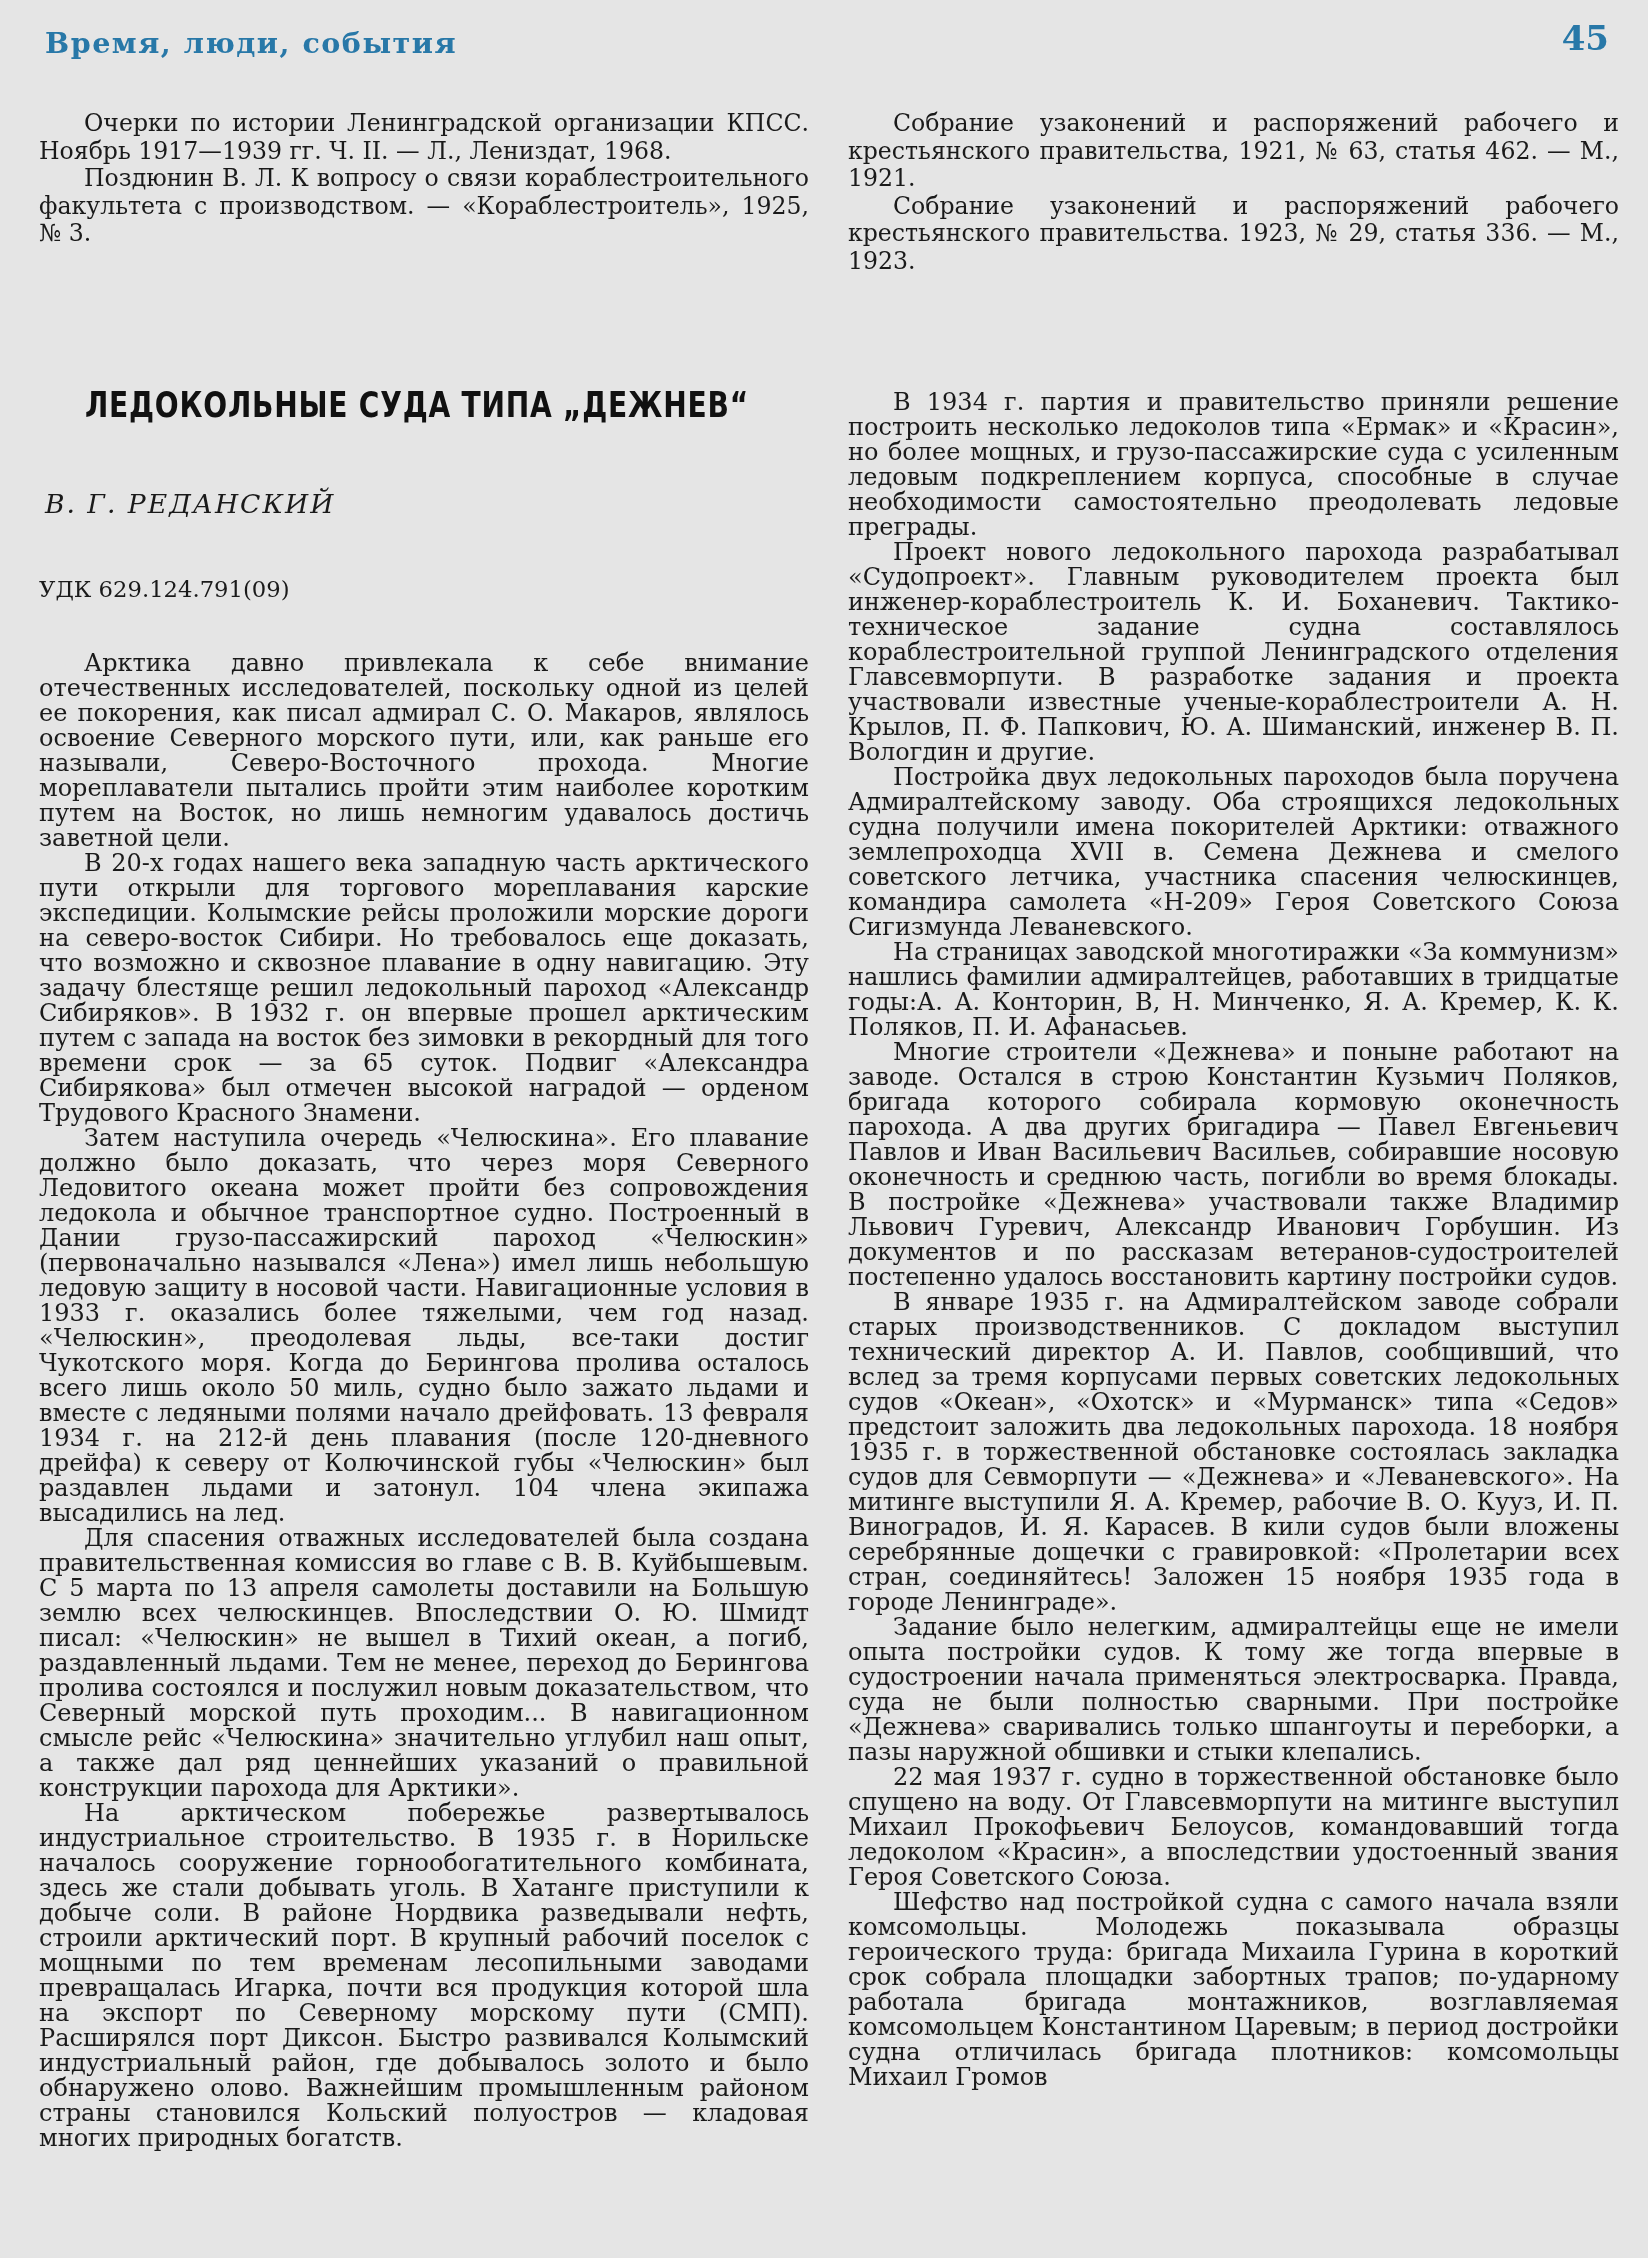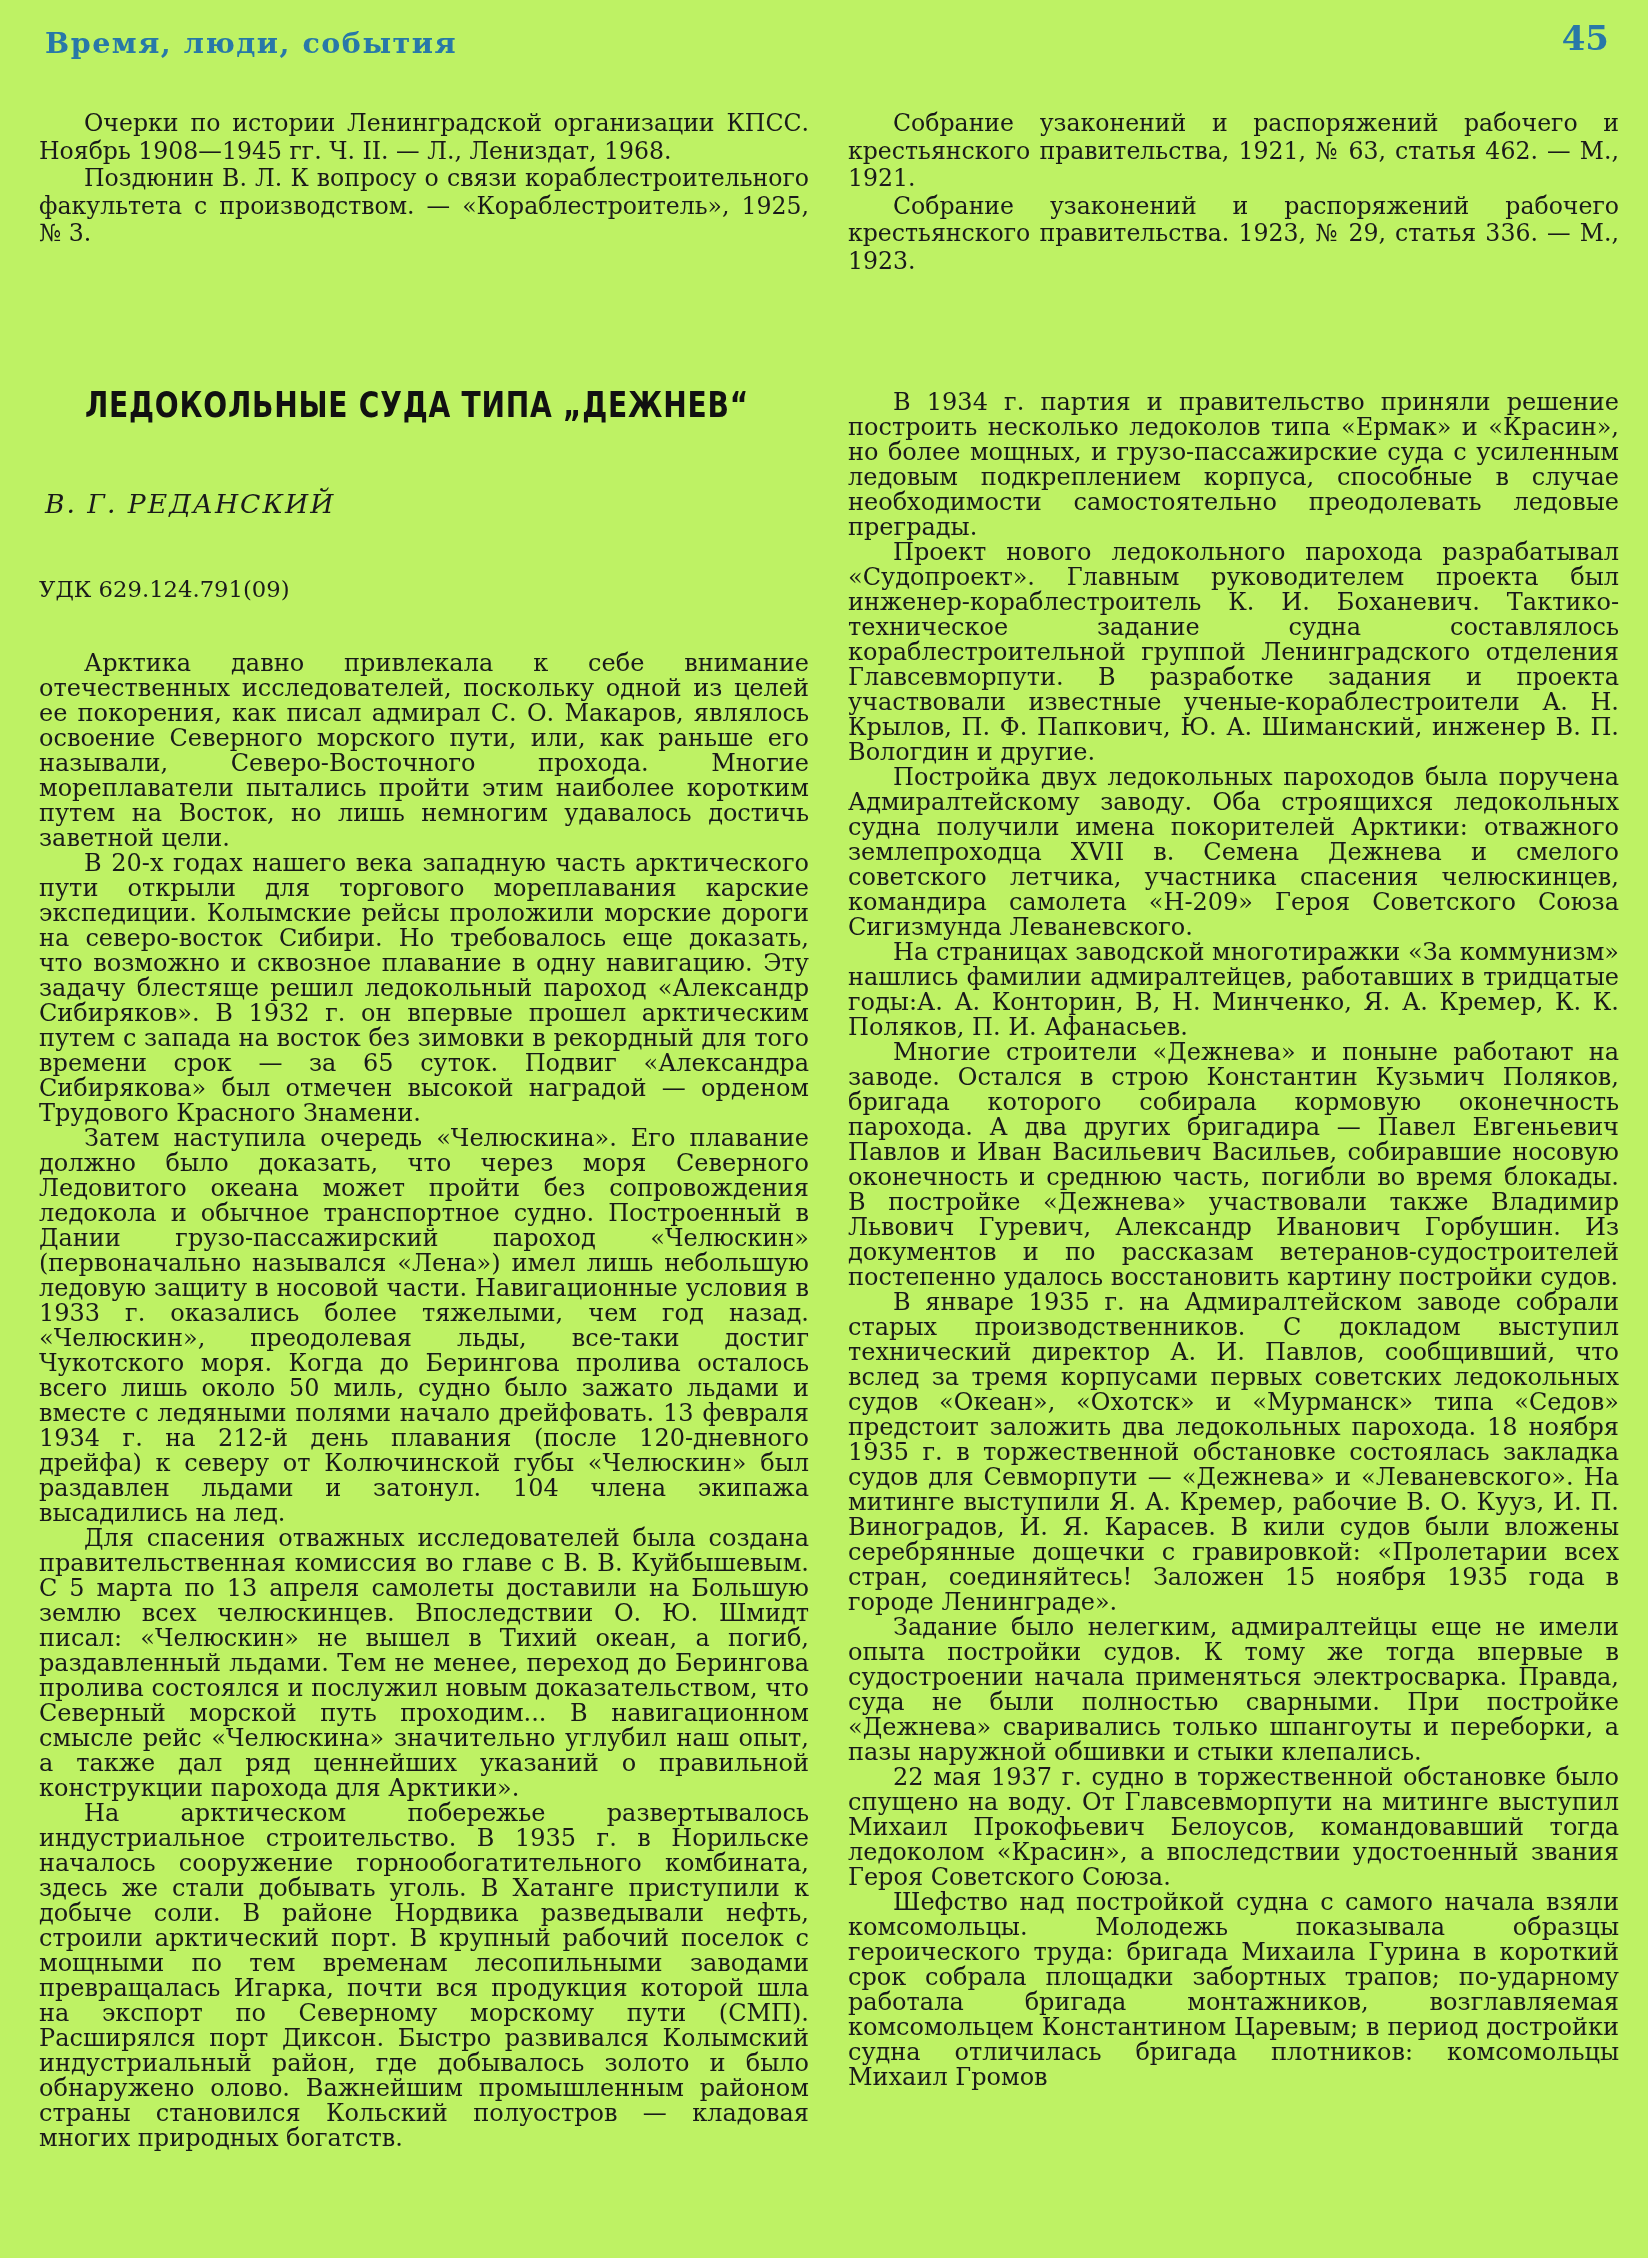--- a/index.html
+++ b/index.html
@@ -1,18 +1,18 @@
 <!DOCTYPE html>
 <html lang="ru"><head>
 <meta charset="utf-8">
 <style>
   html, body { margin:0; padding:0; background:#ffffff; }
   .page {
     position:relative; width:1648px; height:2259px;
-    background:#bef264; overflow:hidden;
+    background:#e5e5e5; overflow:hidden;
     font-family:"DejaVu Serif","Liberation Serif",serif;
     color:#1a1a1a;
     -webkit-font-smoothing:antialiased;
   }
   .running-title {
     position:absolute; left:45px; top:25.6px;
     font-size:28.6px; font-weight:bold; letter-spacing:1.5px;
     color:#2878a8;
   }
   .page-number {
@@ -53,21 +53,21 @@
 </head>
 <body>
 
 <div class="page">
 
   <div class="running-title">Время, люди, события</div>
   <div class="page-number">45</div>
 
   <div class="biblio">
     <div>
-      <p>Очерки по истории Ленинградской организации КПСС. Ноябрь 1908—1945 гг. Ч. II. — Л., Лениздат, 1968.</p>
+      <p>Очерки по истории Ленинградской организации КПСС. Ноябрь 1917—1939 гг. Ч. II. — Л., Лениздат, 1968.</p>
       <p>Поздюнин В. Л. К вопросу о связи кораблестроительного факультета с производством. — «Кораблестроитель», 1925, № 3.</p>
     </div>
     <div>
       <p>Собрание узаконений и распоряжений рабочего и крестьянского правительства, 1921, № 63, статья 462. — М., 1921.</p>
       <p>Собрание узаконений и распоряжений рабочего крестьянского правительства. 1923, № 29, статья 336. — М., 1923.</p>
     </div>
   </div>
 
   <div class="cols">
 

